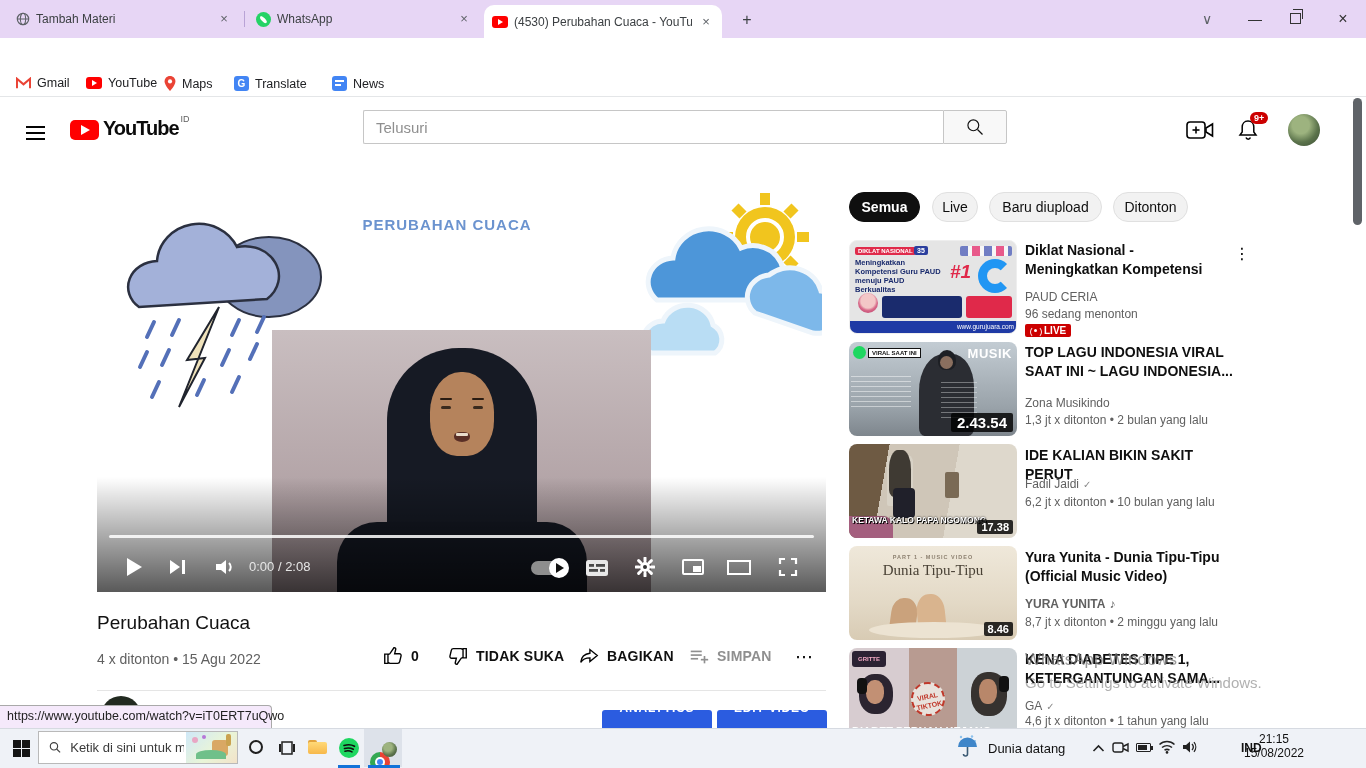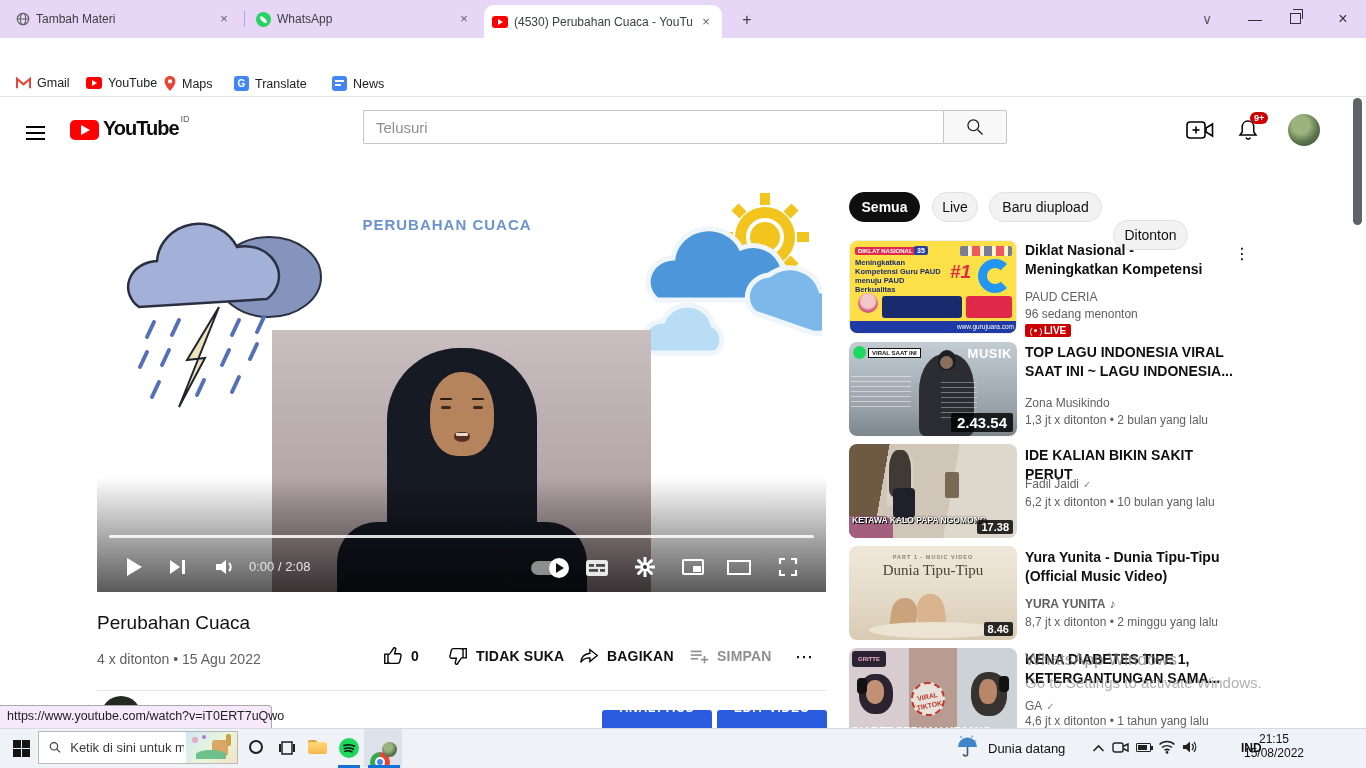--- a/index.html
+++ b/index.html
@@ -377,23 +377,23 @@
 
   <div class="a divider" style="left:97px;top:690px;width:729px;"></div>
   <div class="a" style="left:101px;top:696px;width:40px;height:40px;border-radius:50%;background:#222a20;"></div>
 
   <div class="a ownerbtn" style="left:602px;top:710px;width:110px;">ANALYTICS</div>
   <div class="a ownerbtn" style="left:717px;top:710px;width:110px;">EDIT VIDEO</div>
 
   <div class="a chip active" style="left:849px;width:71px;">Semua</div>
   <div class="a chip" style="left:932px;width:46px;">Live</div>
   <div class="a chip" style="left:989px;width:113px;">Baru diupload</div>
-  <div class="a chip" style="left:1113px;width:75px;margin-top:28px;">Ditonton</div>
-
-  <div class="a thumb" style="left:849px;top:240px;background:#fde047;border:1px solid #eee;">
+  <div class="a chip" style="left:1113px;width:75px;">Ditonton</div>
+
+  <div class="a thumb" style="left:849px;top:240px;background:#e5e5e5;border:1px solid #eee;">
     <span class="a" style="left:5px;top:6px;background:#e02b4b;color:#fff;font-size:6px;font-weight:bold;padding:1px 3px;border-radius:2px;">DIKLAT NASIONAL</span>
     <span class="a" style="left:64px;top:5px;background:#2b3f9e;color:#fff;font-size:7px;font-weight:bold;padding:1px 3px;border-radius:2px;">35</span>
     <span class="a" style="left:110px;top:5px;width:52px;height:10px;background:repeating-linear-gradient(90deg,#3f51b5 0 8px,#fff 8px 12px,#e91e63 12px 20px,#fff 20px 24px);border-radius:2px;opacity:.7;"></span>
     <div class="a" style="left:5px;top:17px;width:88px;font-size:7.5px;font-weight:bold;color:#1a2b6d;line-height:9px;">Meningkatkan Kompetensi Guru PAUD menuju PAUD Berkualitas</div>
     <span class="a" style="left:100px;top:20px;font-size:19px;font-weight:bold;color:#e0294a;font-style:italic;">#1</span>
     <span class="a" style="left:128px;top:18px;width:34px;height:34px;border-radius:50%;border:9px solid #2196f3;border-right-color:transparent;"></span>
     <span class="a" style="left:8px;top:52px;width:20px;height:20px;border-radius:50%;background:radial-gradient(circle at 50% 40%,#f3c7c7 0 45%,#d86a8a 60%,#b03060);"></span>
     <span class="a" style="left:32px;top:55px;width:80px;height:22px;background:#1a2b6d;border-radius:3px;"></span>
     <span class="a" style="left:116px;top:55px;width:46px;height:22px;background:#e0294a;border-radius:3px;"></span>
     <div class="a" style="left:0;bottom:0;width:168px;height:12px;background:#1f3aa5;">

